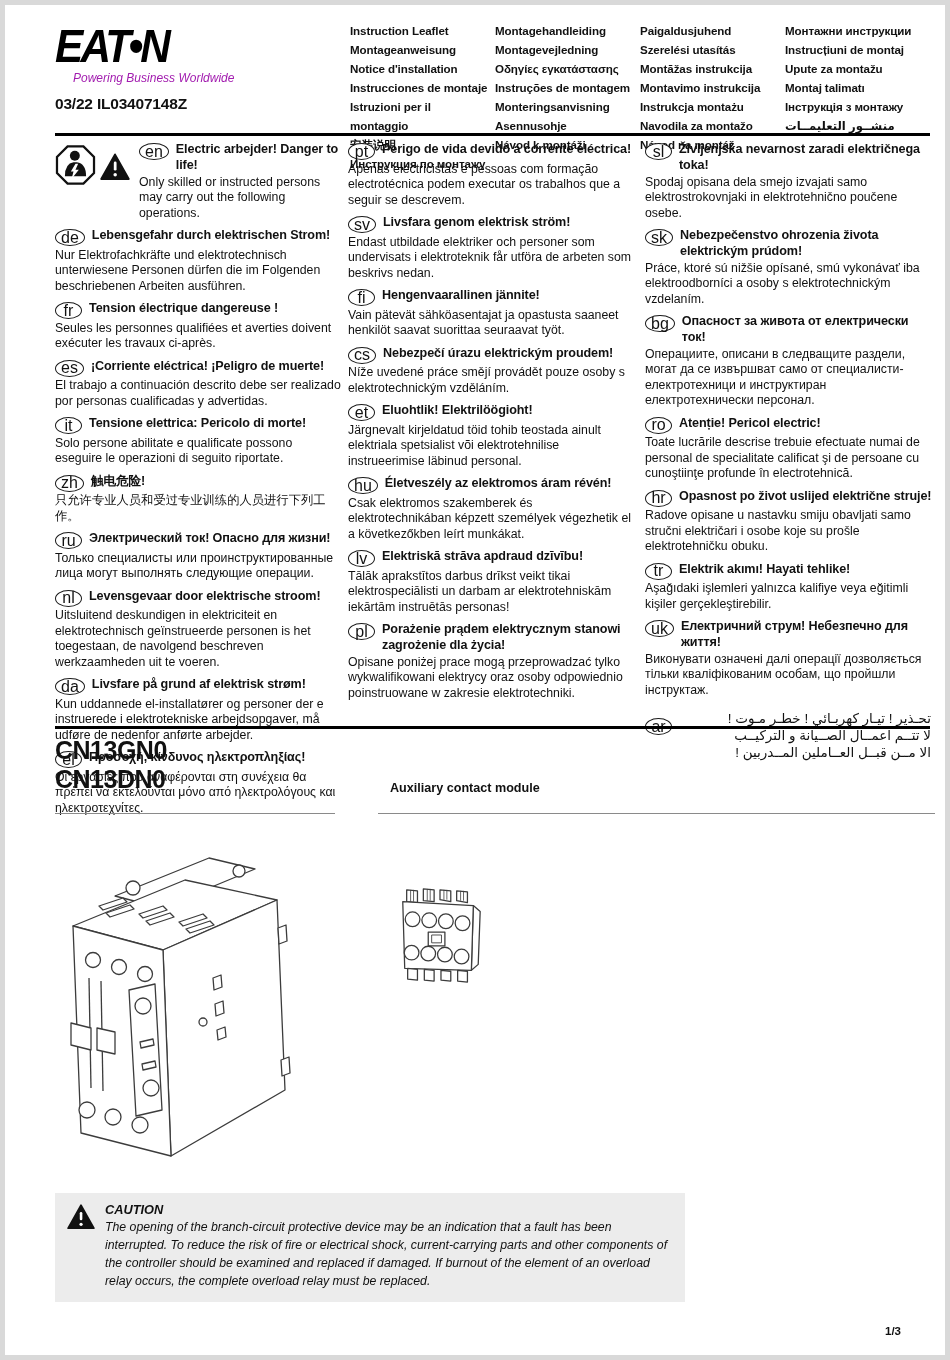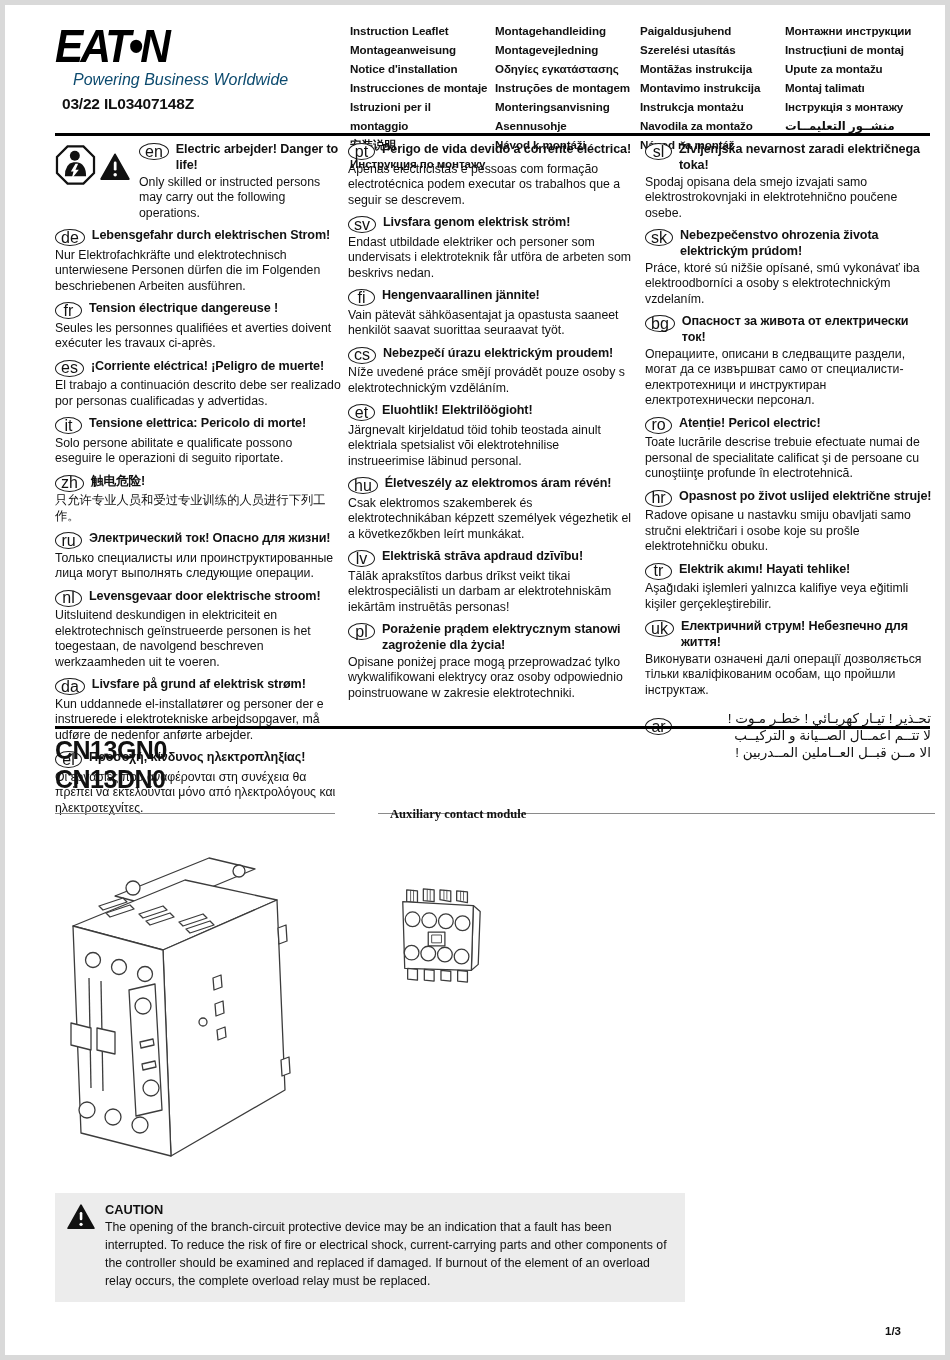--- a/index.html
+++ b/index.html
@@ -3,42 +3,42 @@
 <meta charset="utf-8">
 <style>
   html,body{margin:0;padding:0;}
   body{width:950px;height:1360px;position:relative;background:#d9d9d9;
        font-family:"Liberation Sans","DejaVu Sans",sans-serif;color:#111;}
   .page{position:absolute;left:5px;top:5px;width:940px;height:1350px;background:#ffffff;overflow:hidden;}
   .abs{position:absolute;}
   
   .logo-wrap{left:50px;top:18px;}
   .logo-text{font-weight:bold;font-style:italic;font-size:46px;letter-spacing:-3px;transform:scaleX(.92);transform-origin:left;line-height:46px;color:#000;}
-  .tagline{left:68px;top:66px;font-style:italic;font-size:16px;color:#0c4a6e;}
-  .docref{left:50px;top:90px;font-weight:bold;font-size:15.5px;letter-spacing:-.2px;margin-left:7px;}
+  .tagline{left:68px;top:66px;font-style:italic;font-size:12px;color:#a21caf;}
+  .docref{left:50px;top:90px;font-weight:bold;font-size:15.5px;letter-spacing:-.2px;}
   .htcol{top:16px;width:142px;font-weight:bold;font-size:11.6px;line-height:19px;white-space:pre-line;letter-spacing:-.1px;}
   .rule{left:50px;width:875px;background:#000;}
   
   .wcol{top:137px;font-size:12.3px;line-height:15.5px;}
   .we{margin-bottom:7px;}
   .whead{display:flex;gap:7px;align-items:flex-start;}
   .badge{flex:0 0 auto;border:1.5px solid #1a1a1a;border-radius:50%;padding:0 5px;min-width:15px;height:15px;
          display:inline-flex;align-items:center;justify-content:center;font-size:16px;margin-top:1px;background:#fff;}
   .wtitle{font-weight:bold;font-size:12.6px;line-height:15.5px;letter-spacing:-.1px;}
   .wbody{margin-top:1.5px;}
   .en-row{display:flex;gap:9px;}
   .icons{flex:0 0 72px;display:flex;gap:4px;align-items:flex-start;padding-top:2px;}
   .ar-body{direction:rtl;text-align:right;white-space:pre-line;flex:1;font-size:13.5px;line-height:17px;padding-right:4px;}
   
   .product{left:50px;font-weight:bold;font-size:25px;letter-spacing:-.5px;}
   .thinrule{height:1px;background:#8a8a8a;top:808px;}
-  .figcap{left:385px;top:802px;font-weight:bold;font-size:12.6px;font-family:Liberation Serif, serif;}
+  .figcap{left:385px;top:776px;font-weight:bold;font-size:12.6px;}
   
   .caution{left:50px;top:1188px;width:630px;background:#ececec;padding:9px 14px 12px 12px;box-sizing:border-box;}
-  .caution-inner{display:flex;gap:10px;}
+  .caution-inner{display:flex;gap:10px;font-style:italic;}
   .caution-title{font-weight:bold;font-size:12.8px;margin-bottom:1px;}
   .caution-body{font-size:12.3px;line-height:18px;max-width:575px;}
   .pagenum{left:880px;top:1320px;font-size:11.5px;font-weight:bold;}
   svg{display:block;}
 </style>
 </head>
 <body>
 
 <div class="page">
 

